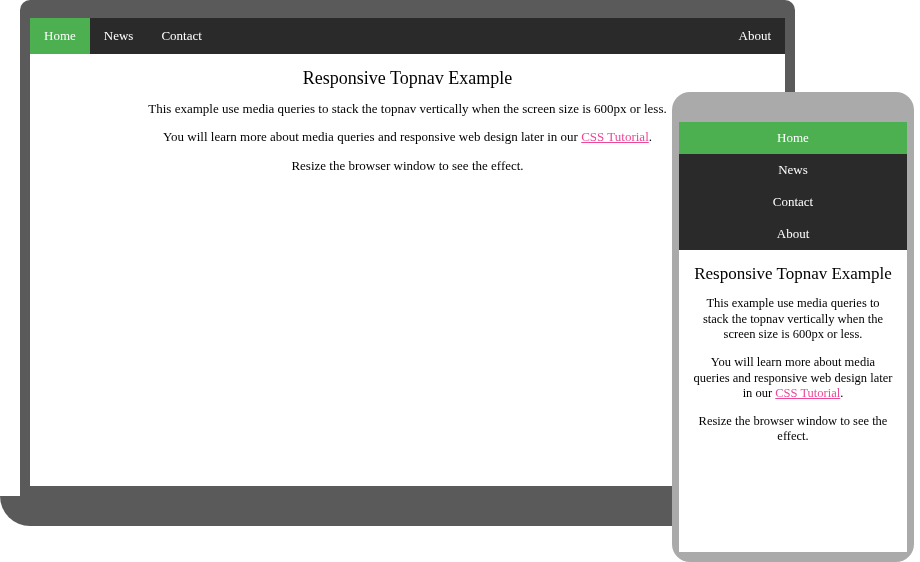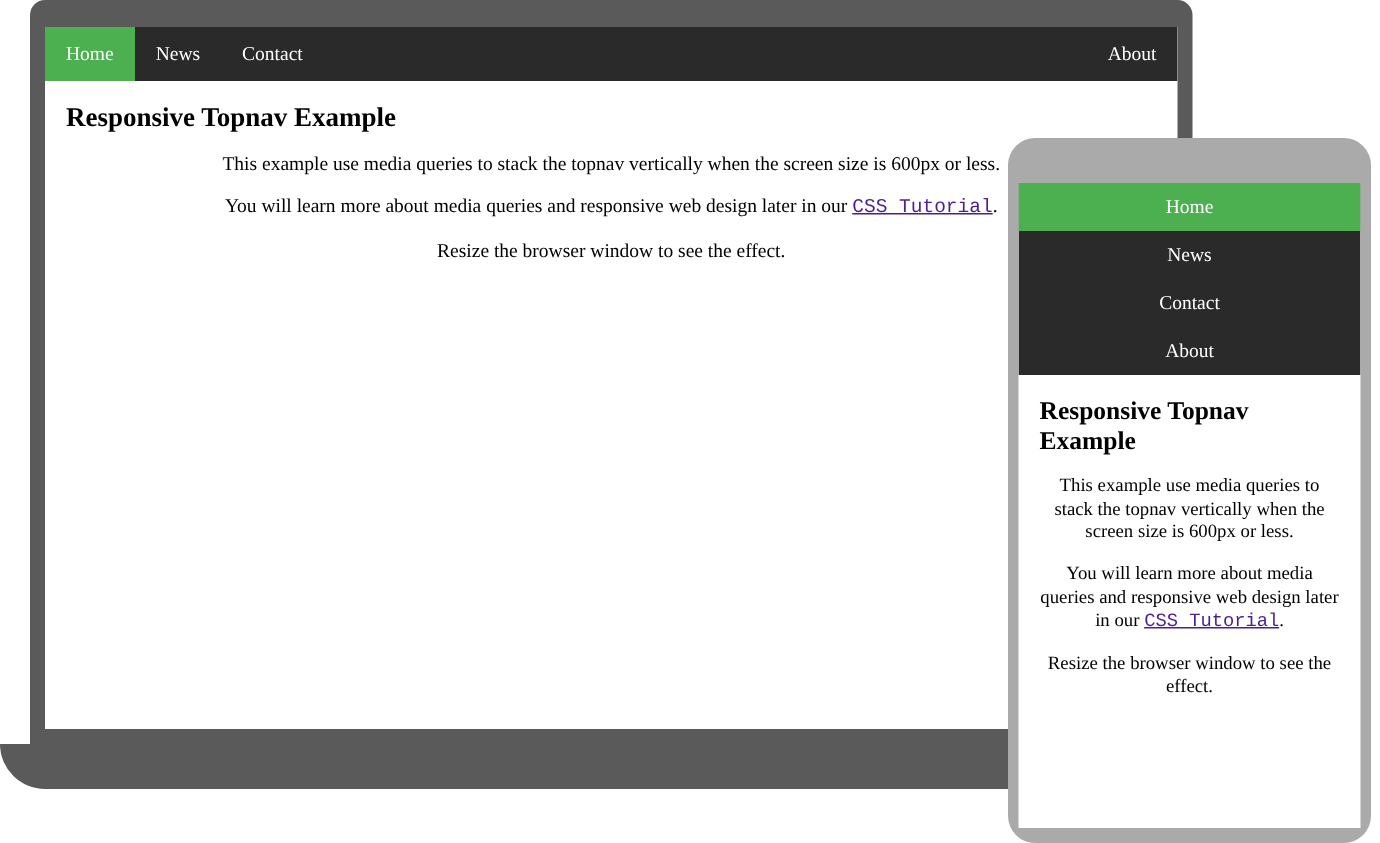--- a/index.html
+++ b/index.html
@@ -98,33 +98,33 @@
     }
 
     
     .content {
       padding: 14px;
       font-family: "Times New Roman", serif;
       color: #000;
     }
     .content h2 {
       font-size: 18px;
-      font-weight: bold;
+      font-weight: normal;
       margin-bottom: 12px;
+      text-align: center;
     }
     .content p {
       font-size: 13px;
       margin-bottom: 12px;
       line-height: 1.25;
       text-align: center;
     }
     .content a.inline-link {
-      color: #4c1d95;
+      color: #ec4899;
       text-decoration: underline;
-      font-family: Liberation Mono, monospace;
     }
     .phone .content h2 {
       font-size: 17px;
     }
     .phone .content p {
       font-size: 12.5px;
     }
     b {
       font-weight: normal;
     }

